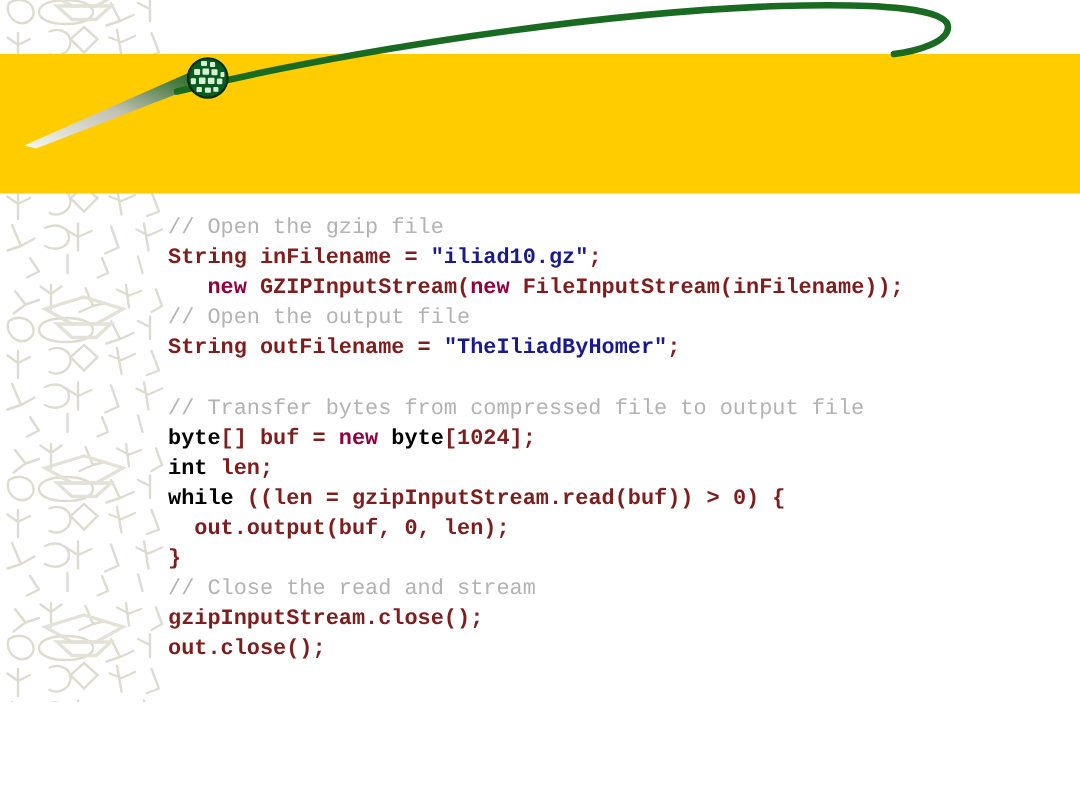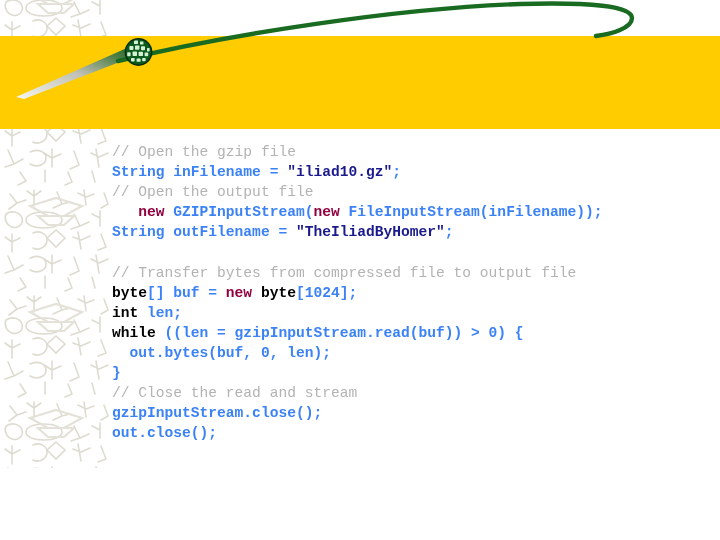--- a/index.html
+++ b/index.html
@@ -76,21 +76,21 @@
     color: #000000;
     letter-spacing: 0px;
   }
   .code-line.spacer {
     height: 20.1px;
   }
   .tok-comment { color: #b3b3b3; font-weight: normal; }
   .tok-kw      { color: #000000; font-weight: bold; }
   .tok-new     { color: #93003f; font-weight: bold; }
   .tok-str     { color: #1a1a8c; font-weight: bold; }
-  .tok-plain   { color: #3b82f6; font-weight: bold; }
+  .tok-plain   { color: #7f1d1d; font-weight: bold; }
 </style>
 </head>
 <body>
 
 <div id="slide">
 
   <div class="glyph-pattern">
     <svg width="112" height="540" viewBox="0 0 112 540">
       <defs>
         <g id="gtile">
@@ -172,28 +172,28 @@
         <rect x="12.6" y="20.4" width="4" height="3.4" rx="0.6"></rect>
         <rect x="18.2" y="20" width="3.4" height="3.2" rx="0.6"></rect>
       </g>
       <circle cx="14.5" cy="14" r="13.2" fill="none" stroke="#042D0D" stroke-width="1.4"></circle>
     </svg>
   </div>
 
   <div class="code-area">
       <div class="code-line"><span class="tok-comment">// Open the gzip file</span></div>
       <div class="code-line"><span class="tok-plain">String inFilename = </span><span class="tok-str">"iliad10.gz"</span><span class="tok-plain">;</span></div>
+      <div class="code-line"><span class="tok-plain">   </span><span class="tok-new">new</span><span class="tok-plain"> GZIPInputStream(</span><span class="tok-new">new</span><span class="tok-plain"> FileInputStream(inFilename));</span></div>
       <div class="code-line"><span class="tok-comment">// Open the output file</span></div>
-      <div class="code-line"><span class="tok-plain">   </span><span class="tok-new">new</span><span class="tok-plain"> GZIPInputStream(</span><span class="tok-new">new</span><span class="tok-plain"> FileInputStream(inFilename));</span></div>
       <div class="code-line"><span class="tok-plain">String outFilename = </span><span class="tok-str">"TheIliadByHomer"</span><span class="tok-plain">;</span></div>
       <div class="code-line spacer"></div>
       <div class="code-line"><span class="tok-comment">// Transfer bytes from compressed file to output file</span></div>
       <div class="code-line"><span class="tok-kw">byte</span><span class="tok-plain">[] buf = </span><span class="tok-new">new</span><span class="tok-plain"> </span><span class="tok-kw">byte</span><span class="tok-plain">[1024];</span></div>
       <div class="code-line"><span class="tok-kw">int</span><span class="tok-plain"> len;</span></div>
       <div class="code-line"><span class="tok-kw">while</span><span class="tok-plain"> ((len = gzipInputStream.read(buf)) &gt; 0) {</span></div>
-      <div class="code-line"><span class="tok-plain">  out.bytes(buf, 0, len);</span></div>
+      <div class="code-line"><span class="tok-plain">  out.output(buf, 0, len);</span></div>
       <div class="code-line"><span class="tok-plain">}</span></div>
       <div class="code-line"><span class="tok-comment">// Close the read and stream</span></div>
       <div class="code-line"><span class="tok-plain">gzipInputStream.close();</span></div>
       <div class="code-line"><span class="tok-plain">out.close();</span></div>
     </div>
 
 </div>
 
 </body></html>

